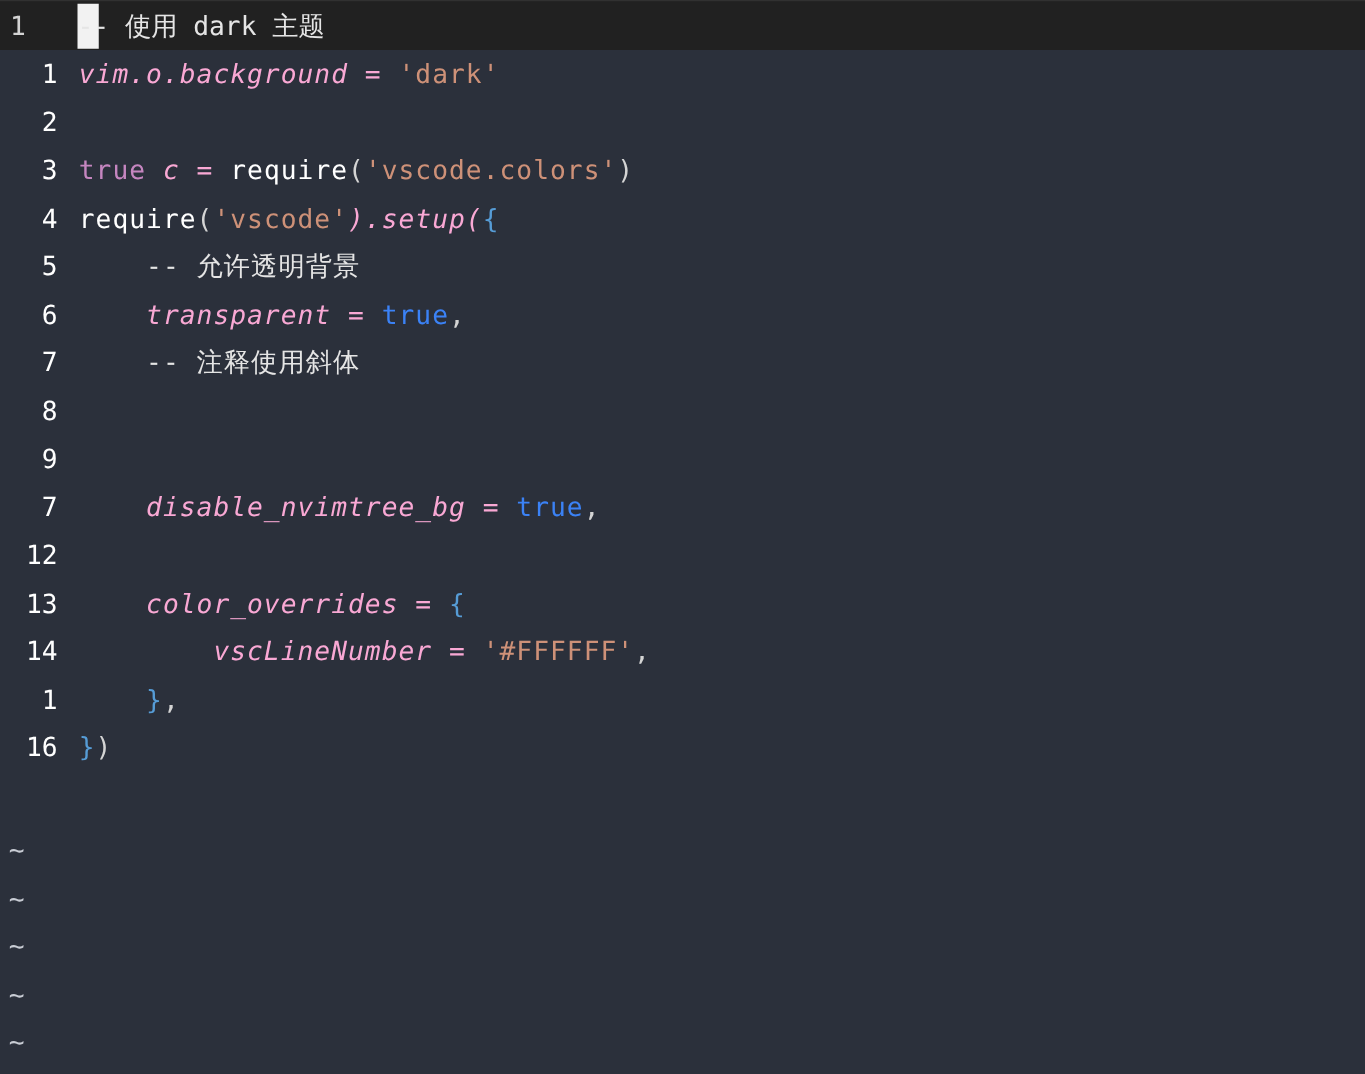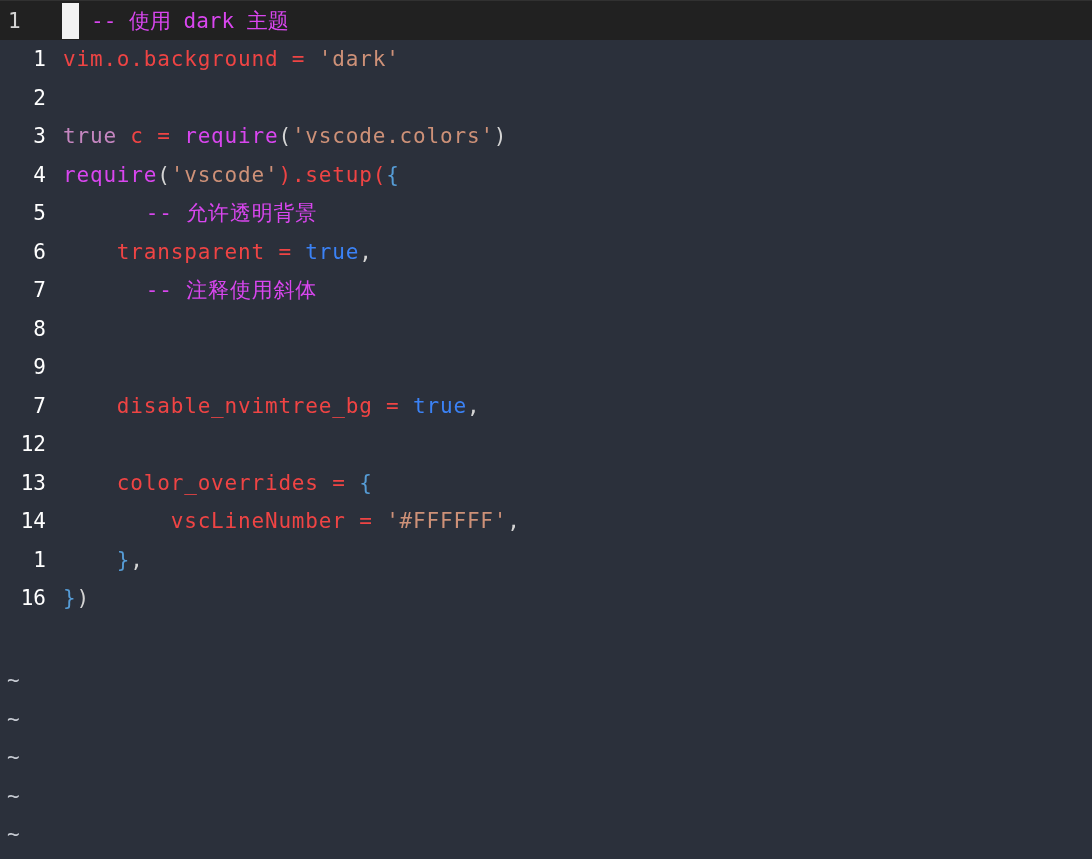--- a/index.html
+++ b/index.html
@@ -107,25 +107,25 @@
     height: 38.5px;
     font-size: 21px;
     line-height: 38.5px;
     color: #c8ccd4;
     padding-left: 7px;
     white-space: pre;
     box-sizing: border-box;
   }
 
   
-  .t-plain   { color: #ef4444; }
+  .t-plain   { color: #f9a8d4; font-style: italic; }
   .t-kw      { color: #c586c0; }
-  .t-fn      { color: #d946ef; }
+  .t-fn      { color: #ffffff; }
   .t-str     { color: #ce9178; }
-  .t-cmt     { color: #d946ef; font-style: normal; padding-left: 29px; }
+  .t-cmt     { color: #e5e5e5; font-style: normal; }
   .t-brace   { color: #569cd6; }
   .t-bool    { color: #3b82f6; }
   .t-punct   { color: #d4d4d4; }
 </style>
 </head>
 <body>
 
 <div id="app">
 
   <div class="buffer">

